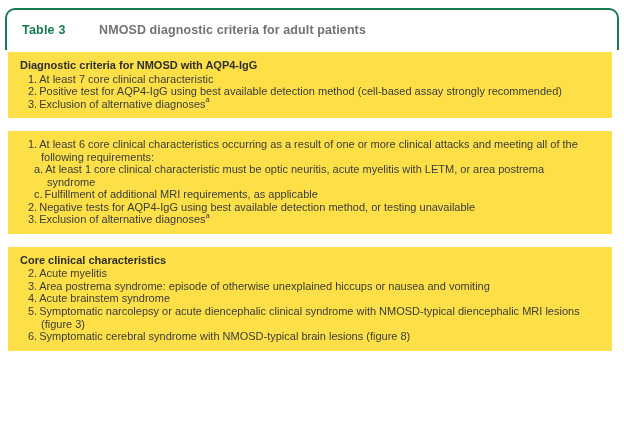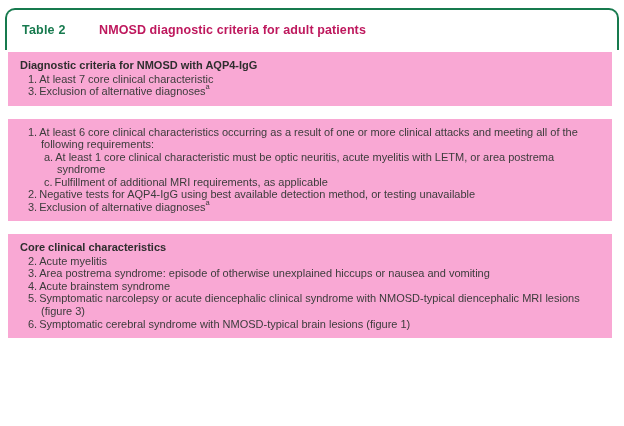--- a/index.html
+++ b/index.html
@@ -29,86 +29,87 @@
     display: inline-block;
     width: 77px;
     font-size: 12.5px;
     font-weight: bold;
     color: #177a4e;
     letter-spacing: 0.2px;
   }
   .table-title {
     font-size: 12.5px;
     font-weight: bold;
-    color: #be185d;
+    color: #737373;
     letter-spacing: 0.1px;
   }
   .sections {
     margin: 2px 12px 0 8px;
   }
   .section {
-    background: #f9a8d4;
+    background: #fde047;
     padding: 7px 28px 8px 12px;
     margin-bottom: 13px;
     font-size: 11px;
     line-height: 1.14;
     color: #3c3c3c;
   }
   .section:last-child {
     margin-bottom: 1px;
   }
   .section-header {
     font-weight: bold;
     color: #2e2e2e;
     margin-bottom: 1px;
   }
   .item {
     margin-left: 8px;
     padding-left: 13px;
     text-indent: -13px;
   }
   .item.sub {
-    margin-left: 24px;
+    margin-left: 14px;
   }
   .marker {
     margin-right: 2px;
   }
   sup.fn {
     font-size: 7.5px;
     line-height: 0;
     position: relative;
     top: -1px;
   }
 </style>
 </head>
 <body>
 
 <div class="title-frame">
-  <span class="table-label">Table 2</span>
+  <span class="table-label">Table 3</span>
   <span class="table-title">NMOSD diagnostic criteria for adult patients</span>
 </div>
 
 <div class="sections">
 
   <div class="section">
     <div class="section-header">Diagnostic criteria for NMOSD with AQP4-IgG</div>
     <div class="item"><span class="marker">1.</span><span>At least 7 core clinical characteristic</span></div>
+    <div class="item"><span class="marker">2.</span><span>Positive test for AQP4-IgG using best available detection method (cell-based assay strongly recommended)</span></div>
     <div class="item"><span class="marker">3.</span><span>Exclusion of alternative diagnoses</span><sup class="fn">a</sup></div>
   </div>
 
   <div class="section">
     <div class="item"><span class="marker">1.</span><span>At least 6 core clinical characteristics occurring as a result of one or more clinical attacks and meeting all of the following requirements:</span></div>
     <div class="item sub"><span class="marker">a.</span><span>At least 1 core clinical characteristic must be optic neuritis, acute myelitis with LETM, or area postrema syndrome</span></div>
     <div class="item sub"><span class="marker">c.</span><span>Fulfillment of additional MRI requirements, as applicable</span></div>
     <div class="item"><span class="marker">2.</span><span>Negative tests for AQP4-IgG using best available detection method, or testing unavailable</span></div>
     <div class="item"><span class="marker">3.</span><span>Exclusion of alternative diagnoses</span><sup class="fn">a</sup></div>
   </div>
 
   <div class="section">
     <div class="section-header">Core clinical characteristics</div>
     <div class="item"><span class="marker">2.</span><span>Acute myelitis</span></div>
     <div class="item"><span class="marker">3.</span><span>Area postrema syndrome: episode of otherwise unexplained hiccups or nausea and vomiting</span></div>
     <div class="item"><span class="marker">4.</span><span>Acute brainstem syndrome</span></div>
     <div class="item"><span class="marker">5.</span><span>Symptomatic narcolepsy or acute diencephalic clinical syndrome with NMOSD-typical diencephalic MRI lesions (figure 3)</span></div>
-    <div class="item"><span class="marker">6.</span><span>Symptomatic cerebral syndrome with NMOSD-typical brain lesions (figure 1)</span></div>
+    <div class="item"><span class="marker">6.</span><span>Symptomatic cerebral syndrome with NMOSD-typical brain lesions (figure 8)</span></div>
   </div>
 
 </div>
 
 </body></html>

